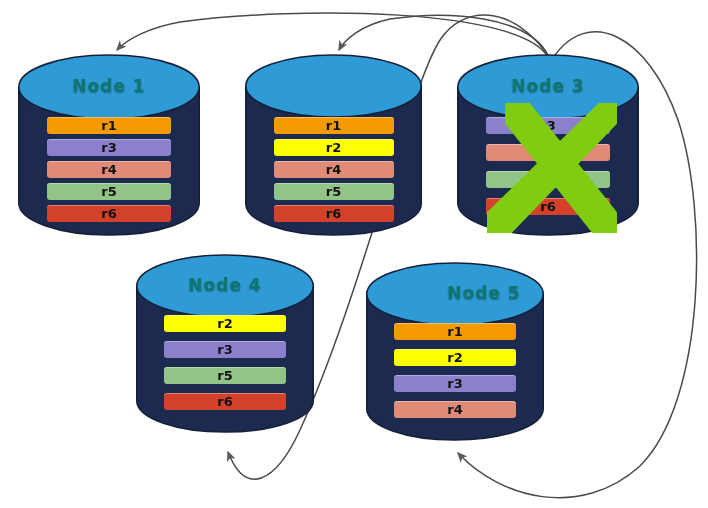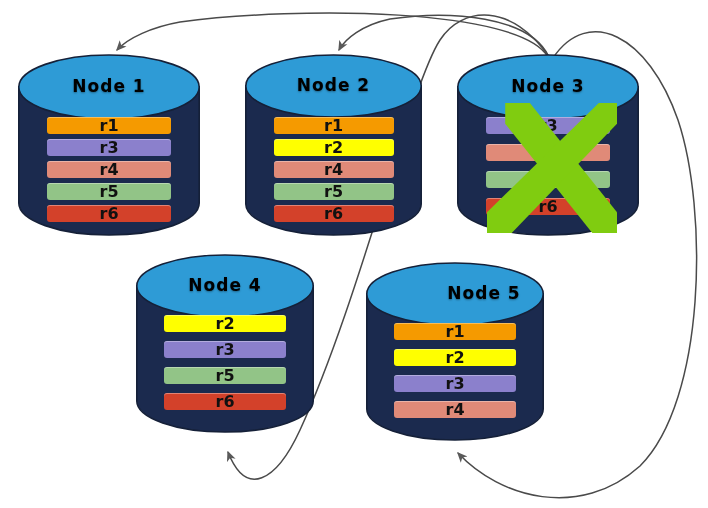--- a/index.html
+++ b/index.html
@@ -30,42 +30,42 @@
   }
   .node svg {
     display: block;
     overflow: visible;
   }
   .node-title {
     position: absolute;
     left: 0;
     width: 100%;
     text-align: center;
-    color: #000000;
+    color: #0f766e;
     font-weight: bold;
     font-size: 17px;
     letter-spacing: 1px;
     text-shadow: 0 1px 2px rgba(0,0,0,0.35);
     pointer-events: none;
   }
   .bars {
     position: absolute;
     left: 0;
     width: 100%;
     display: flex;
     flex-direction: column;
     align-items: center;
   }
   .bar {
     position: relative;
     border-radius: 3px;
     height: 17px;
     line-height: 17px;
     text-align: center;
-    font-size: 16px;
+    font-size: 13px;
     font-weight: bold;
     color: #111111;
     box-shadow: inset 0 1px 0 rgba(255,255,255,0.35);
   }
   .xmark {
     position: absolute;
     z-index: 20;
     pointer-events: none;
   }
 </style>
@@ -101,21 +101,20 @@
           <div class="bar" style="width: 124px; background: rgb(224, 138, 120);">r4</div>
           <div class="bar" style="width: 124px; background: rgb(146, 196, 135);">r5</div>
           <div class="bar" style="width: 124px; background: rgb(211, 65, 42);">r6</div>
         </div>
       </div>
       <div class="node" style="left: 245px; top: 55px; width: 177px; height: 180px;">
         <svg width="177" height="180" viewBox="0 0 177 180">
           <path d="M 0.8 31 L 0.8 149 A 87.7 31 0 0 0 176.2 149 L 176.2 31 Z" fill="#1B2A4E" stroke="#152038" stroke-width="1.6"></path>
           <ellipse cx="88.5" cy="31" rx="87.7" ry="31" fill="#2E9BD6" stroke="#152038" stroke-width="1.6"></ellipse>
         </svg>
-        <div class="node-title" style="top: 20px;">Node  2</div>
         <div class="bars" style="top: 62px; gap: 5px;">
           <div class="bar" style="width: 120px; background: rgb(245, 154, 0);">r1</div>
           <div class="bar" style="width: 120px; background: rgb(255, 255, 0);">r2</div>
           <div class="bar" style="width: 120px; background: rgb(224, 138, 120);">r4</div>
           <div class="bar" style="width: 120px; background: rgb(146, 196, 135);">r5</div>
           <div class="bar" style="width: 120px; background: rgb(211, 65, 42);">r6</div>
         </div>
       </div>
       <div class="node" style="left: 457px; top: 55px; width: 182px; height: 180px;">
         <svg width="182" height="180" viewBox="0 0 182 180">

